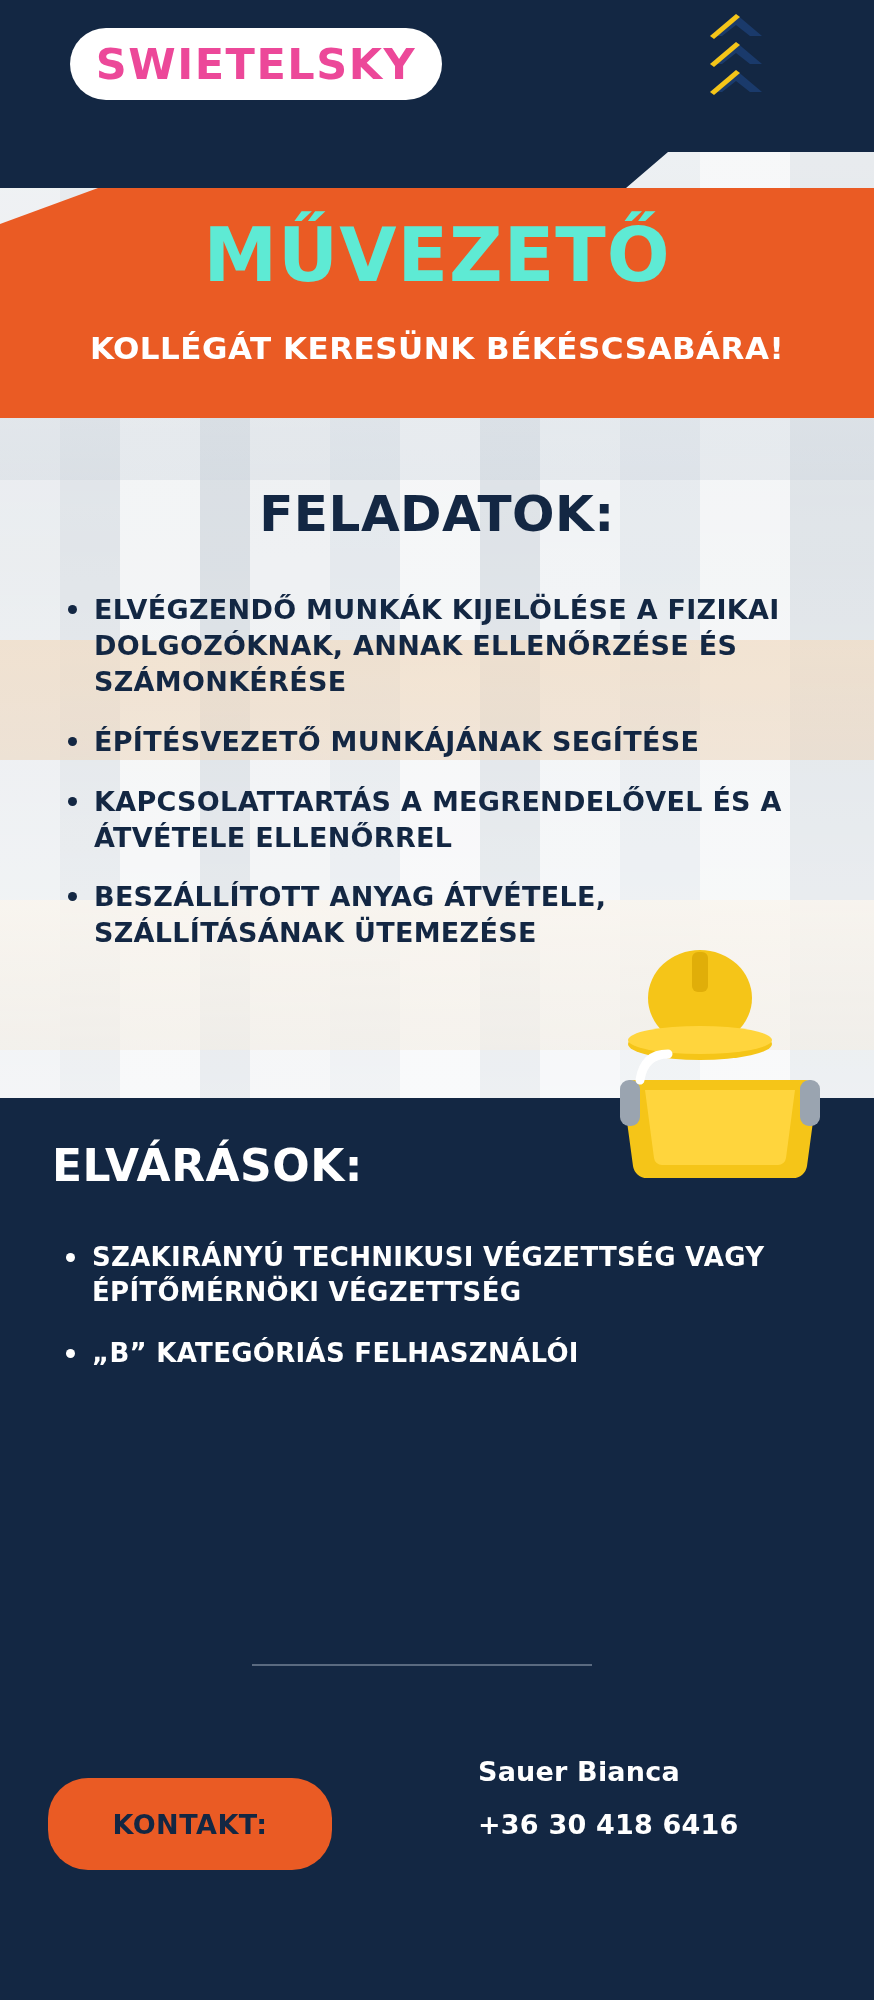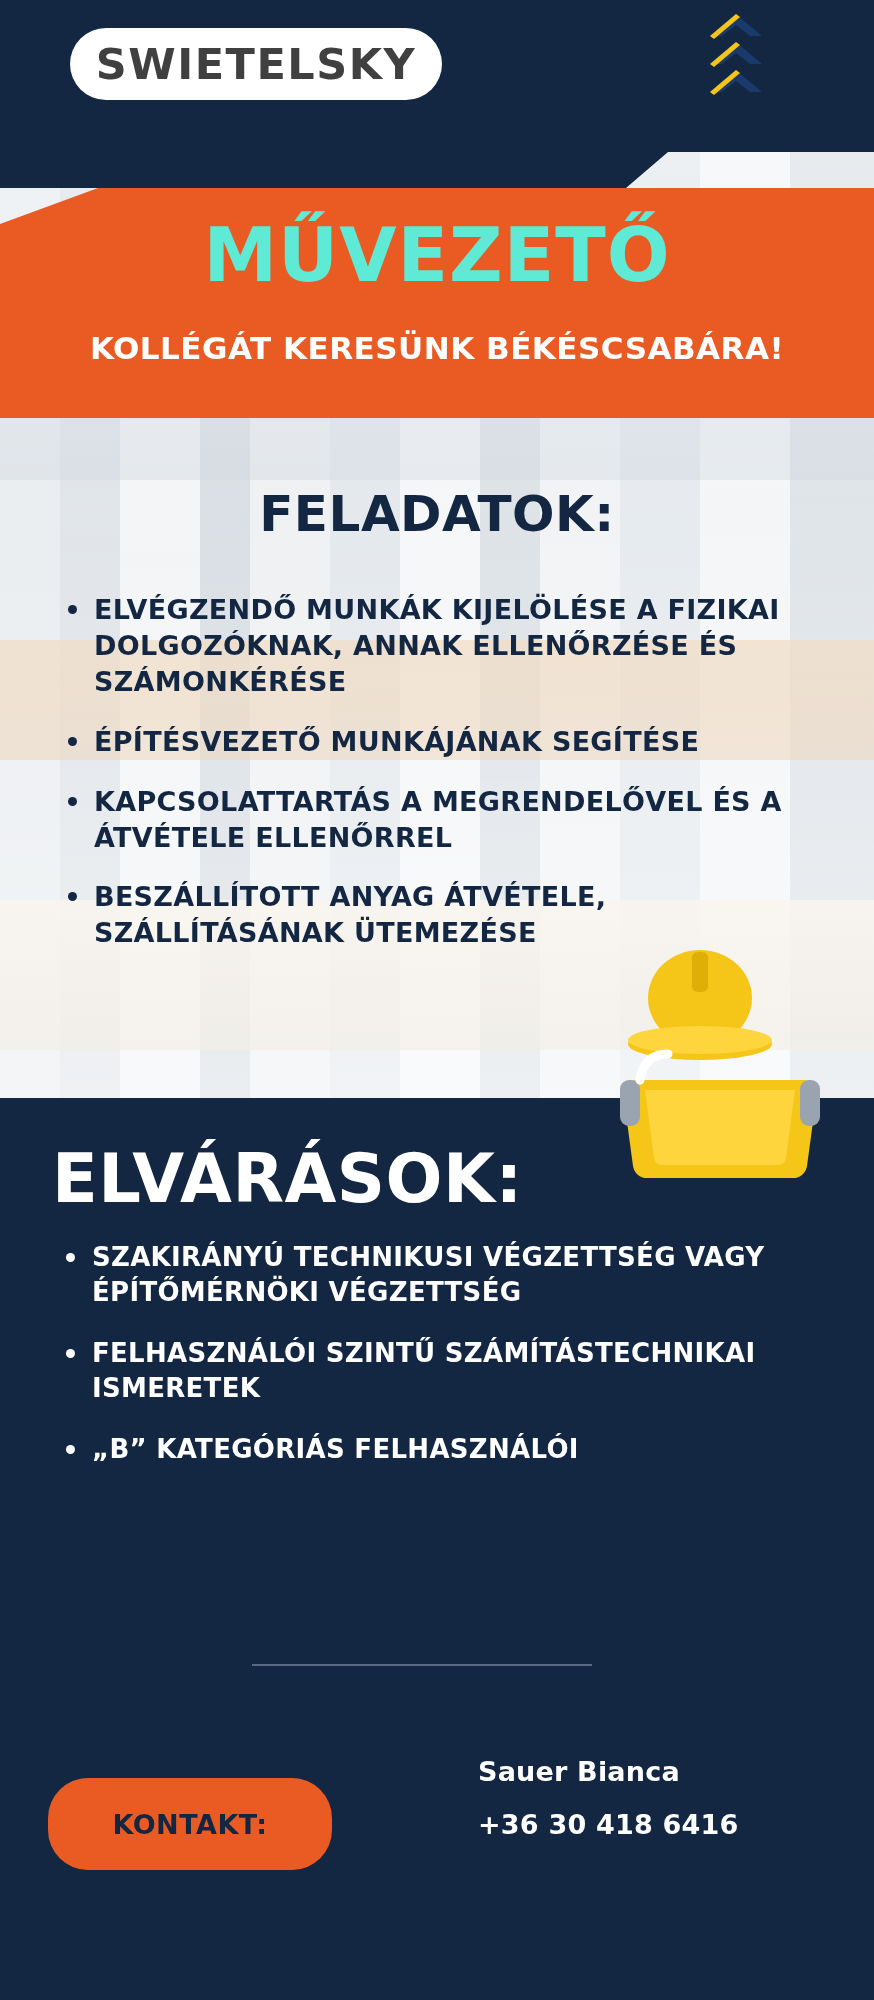--- a/index.html
+++ b/index.html
@@ -83,21 +83,21 @@
     background: #ffffff;
     border-radius: 36px;
     display: flex;
     align-items: center;
     justify-content: center;
   }
   .logo-text {
     font-size: 43px;
     font-weight: 700;
     letter-spacing: 1.5px;
-    color: #404040;
+    color: #ec4899;
     font-family: "DejaVu Sans", sans-serif;
   }
   .chevrons {
     position: absolute;
     left: 700px; top: 12px;
     width: 84px; height: 96px;
   }
 
   
   .orange-band {
@@ -181,21 +181,21 @@
   
   .navy-lower {
     position: absolute;
     left: 0; top: 1098px;
     width: 874px; height: 902px;
     background: #132743;
   }
   .req-heading {
     position: absolute;
     left: 52px; top: 1140px;
-    font-size: 67px;
+    font-size: 44px;
     font-weight: 700;
     color: #ffffff;
     letter-spacing: 0.5px;
     font-family: "DejaVu Sans", sans-serif;
   }
   .req-list {
     position: absolute;
     left: 58px; top: 1240px;
     width: 790px;
     margin: 0;
@@ -320,21 +320,20 @@
       <path d="M45 150 h150 l-9 68 a8 8 0 0 1 -8 7 H62 a8 8 0 0 1 -8 -7 z" fill="#ffd53d"></path>
       <rect x="20" y="140" width="20" height="46" rx="9" fill="#9aa4b0"></rect>
       <rect x="200" y="140" width="20" height="46" rx="9" fill="#9aa4b0"></rect>
       <path d="M40 140 q4 -26 28 -26" stroke="#ffffff" stroke-width="9" fill="none" stroke-linecap="round"></path>
     </svg>
   </div>
 
   <div class="req-heading">ELVÁRÁSOK:</div>
   <ul class="req-list">
     <li>SZAKIRÁNYÚ TECHNIKUSI VÉGZETTSÉG VAGY ÉPÍTŐMÉRNÖKI VÉGZETTSÉG</li>
-    <li>FELHASZNÁLÓI SZINTŰ SZÁMÍTÁSTECHNIKAI ISMERETEK</li>
     <li>„B” KATEGÓRIÁS FELHASZNÁLÓI</li>
   </ul>
 
   <div class="divider"></div>
 
   <button class="contact-btn">KONTAKT:</button>
 
   <div class="contact-info">
     <div>Sauer Bianca</div>
     <div>+36 30 418 6416</div>

